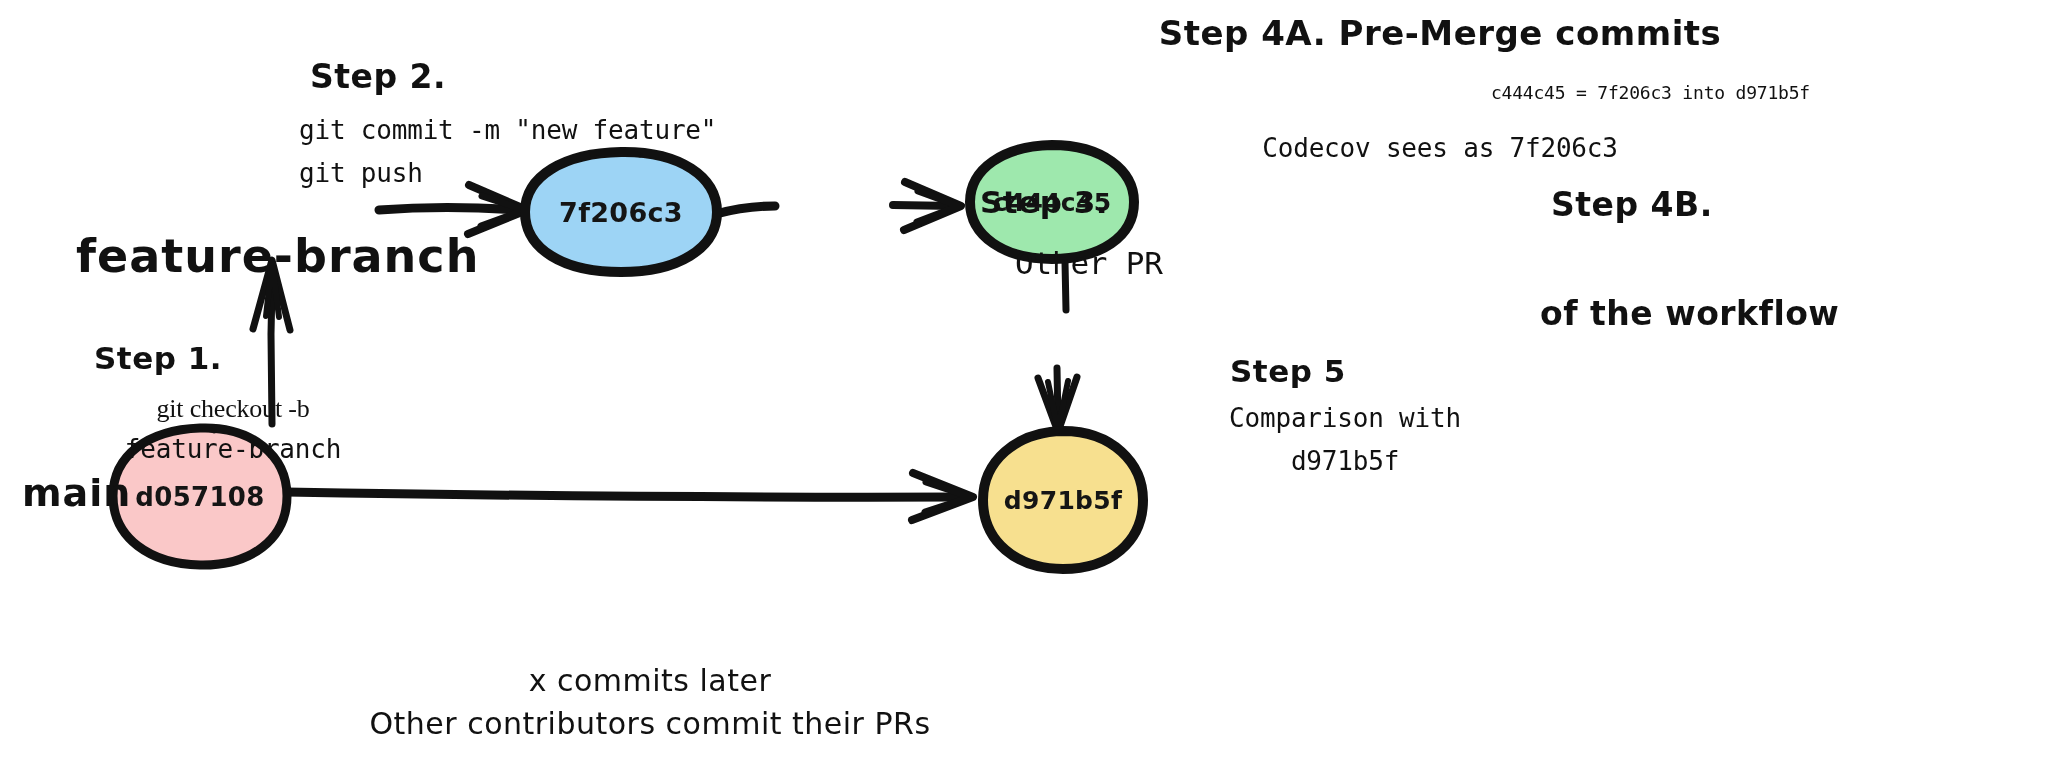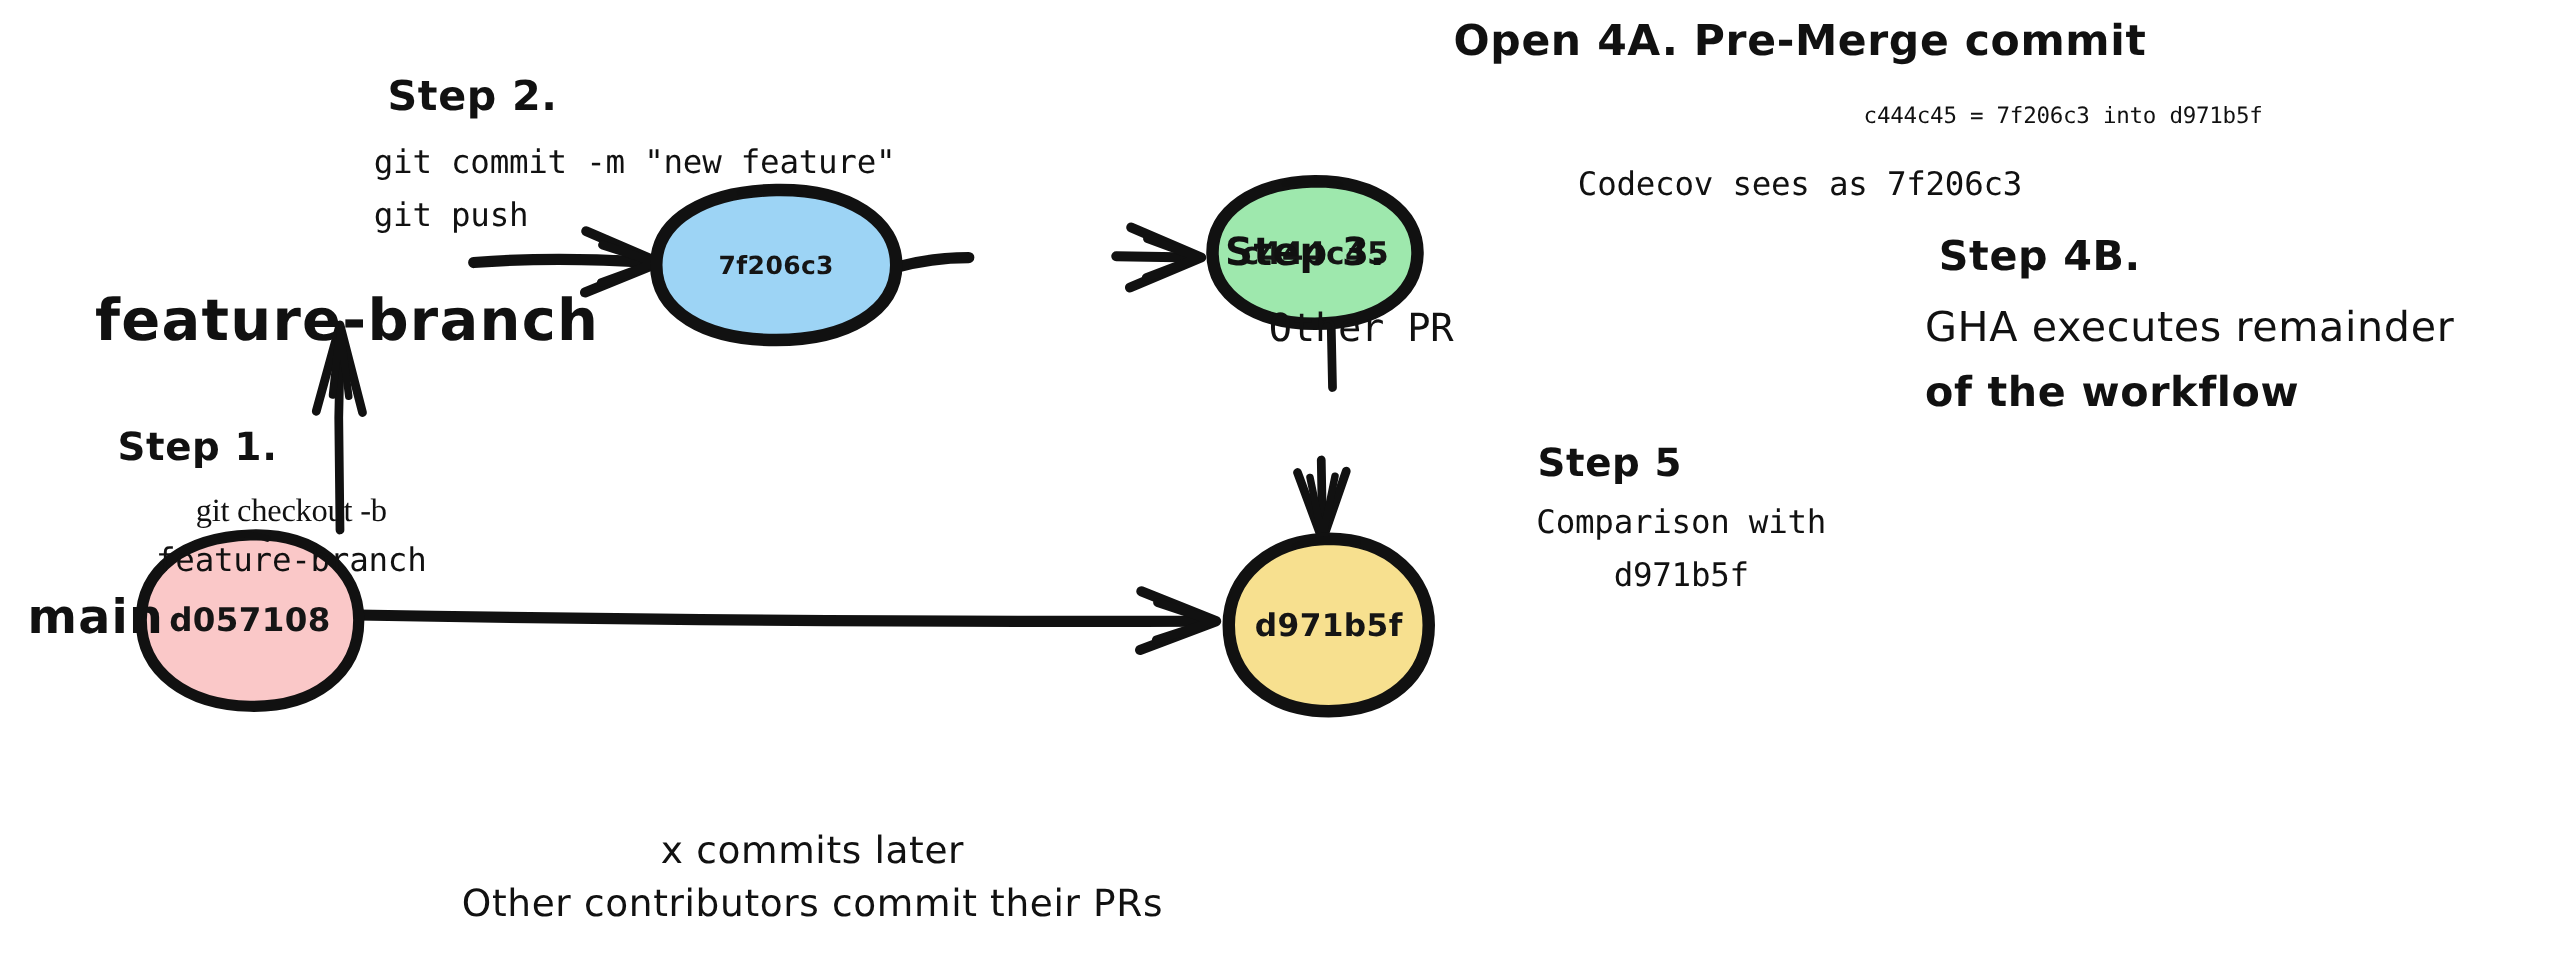--- a/index.html
+++ b/index.html
@@ -141,21 +141,21 @@
                C 983 462 1015 432 1063 431 Z" fill="#F7E08F" stroke="#111111" stroke-width="10" stroke-linejoin="round"></path>
       <path class="stroke" stroke-width="5" d="M 1036 437 Q 1062 427 1086 434" opacity="0.9"></path>
     </g>
   </svg>
 
   <div class="node" style="left:113px; top:428px; width:174px; height:137px;">
     <span class="node-label" style="font-size:26px;">d057108</span>
   </div>
 
   <div class="node" style="left:525px; top:152px; width:192px; height:120px;">
-    <span class="node-label" style="font-size:20px;">7f206c3</span>
+    <span class="node-label" style="font-size:27px;">7f206c3</span>
   </div>
 
   <div class="node" style="left:970px; top:145px; width:164px; height:114px;">
     <span class="node-label" style="font-size:25px;">c444c45</span>
   </div>
 
   <div class="node" style="left:983px; top:431px; width:160px; height:138px;">
     <span class="node-label" style="font-size:25px;">d971b5f</span>
   </div>
 
@@ -167,26 +167,25 @@
   <div class="txt mono center" style="left:68px; top:395px; width:330px; font-size:26px;font-family:Liberation Serif, serif;">git checkout -b</div>
   <div class="txt mono center" style="left:68px; top:436px; width:330px; font-size:26px;">feature-branch</div>
 
   <div class="txt hand" style="left:310px; top:60px; font-size:33px;">Step 2.</div>
   <div class="txt mono" style="left:299px; top:117px; font-size:26px;">git commit -m "new feature"</div>
   <div class="txt mono" style="left:299px; top:160px; font-size:26px;">git push</div>
 
   <div class="txt hand" style="left:980px; top:186px; font-size:31px;">Step 3.</div>
   <div class="txt mono" style="left:1015px; top:247px; font-size:31px;">Other PR</div>
 
-  <div class="txt hand center" style="left:1090px; top:15px; width:700px; font-size:34px;">Open 4A. Pre-Merge commit</div>
+  <div class="txt hand center" style="left:1090px; top:15px; width:700px; font-size:34px;">Step 4A. Pre-Merge commits</div>
   <div class="txt mono center" style="left:1110px; top:83px; width:700px; font-size:18px;text-align:right;">c444c45 = 7f206c3 into d971b5f</div>
   <div class="txt mono center" style="left:1090px; top:135px; width:700px; font-size:26px;">Codecov sees as 7f206c3</div>
 
   <div class="txt hand" style="left:1551px; top:188px; font-size:33px;">Step 4B.</div>
-  <div class="txt hand" style="left:1540px; top:245px; font-size:33px; font-weight:400;">GHA executes remainder</div>
   <div class="txt hand" style="left:1540px; top:297px; font-size:33px; font-weight:700;">of the workflow</div>
 
   <div class="txt hand" style="left:1230px; top:355px; font-size:31px;">Step 5</div>
   <div class="txt mono center" style="left:1190px; top:405px; width:310px; font-size:26px;">Comparison with</div>
   <div class="txt mono center" style="left:1190px; top:448px; width:310px; font-size:26px;">d971b5f</div>
 
   <div class="txt hand center" style="left:330px; top:665px; width:640px; font-size:30px; font-weight:400;">x commits later</div>
   <div class="txt hand center" style="left:330px; top:708px; width:640px; font-size:30px; font-weight:400;">Other contributors commit their PRs</div>
 
 </div>

